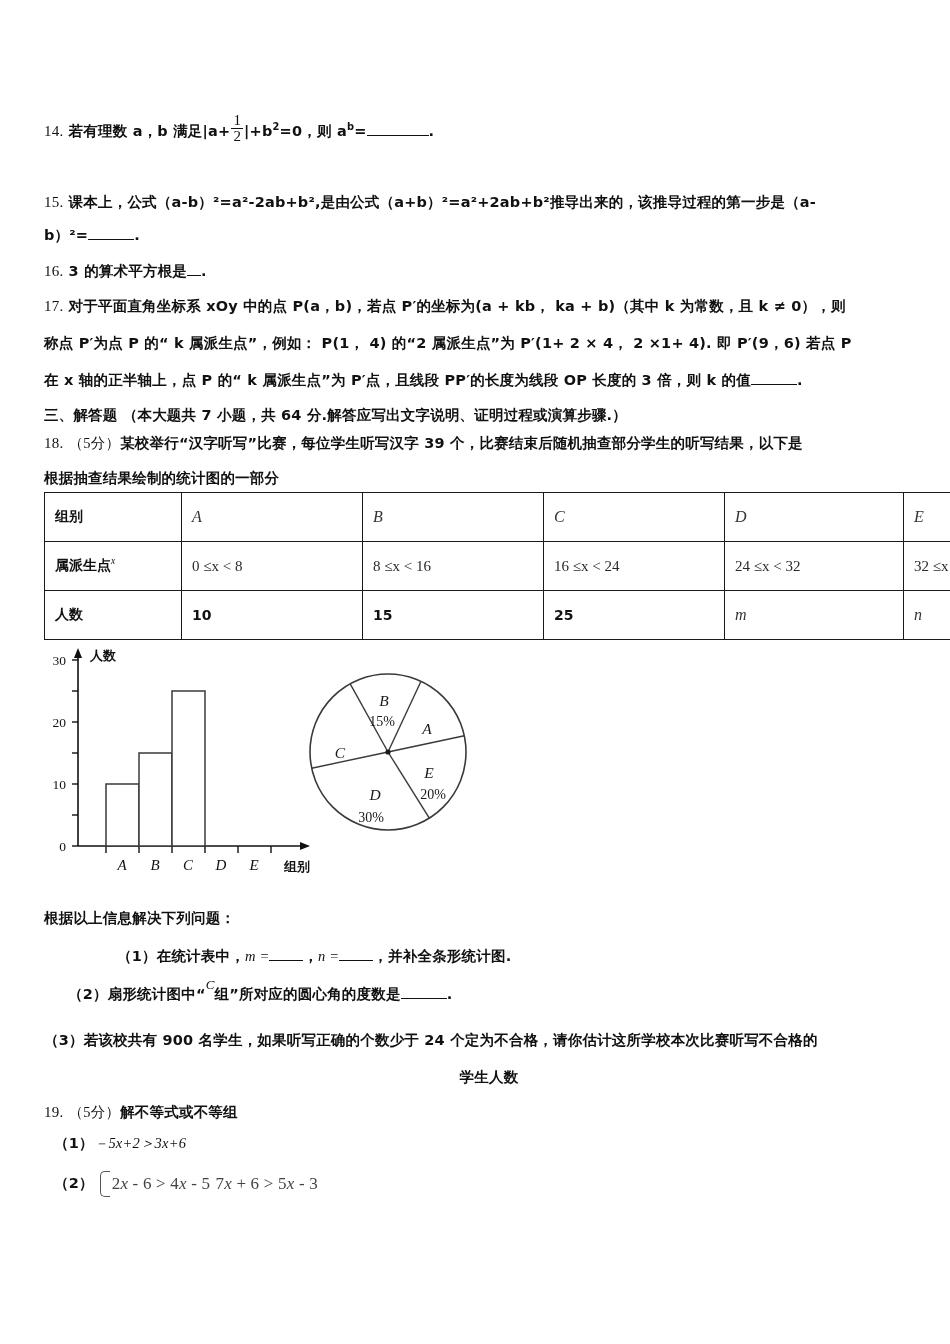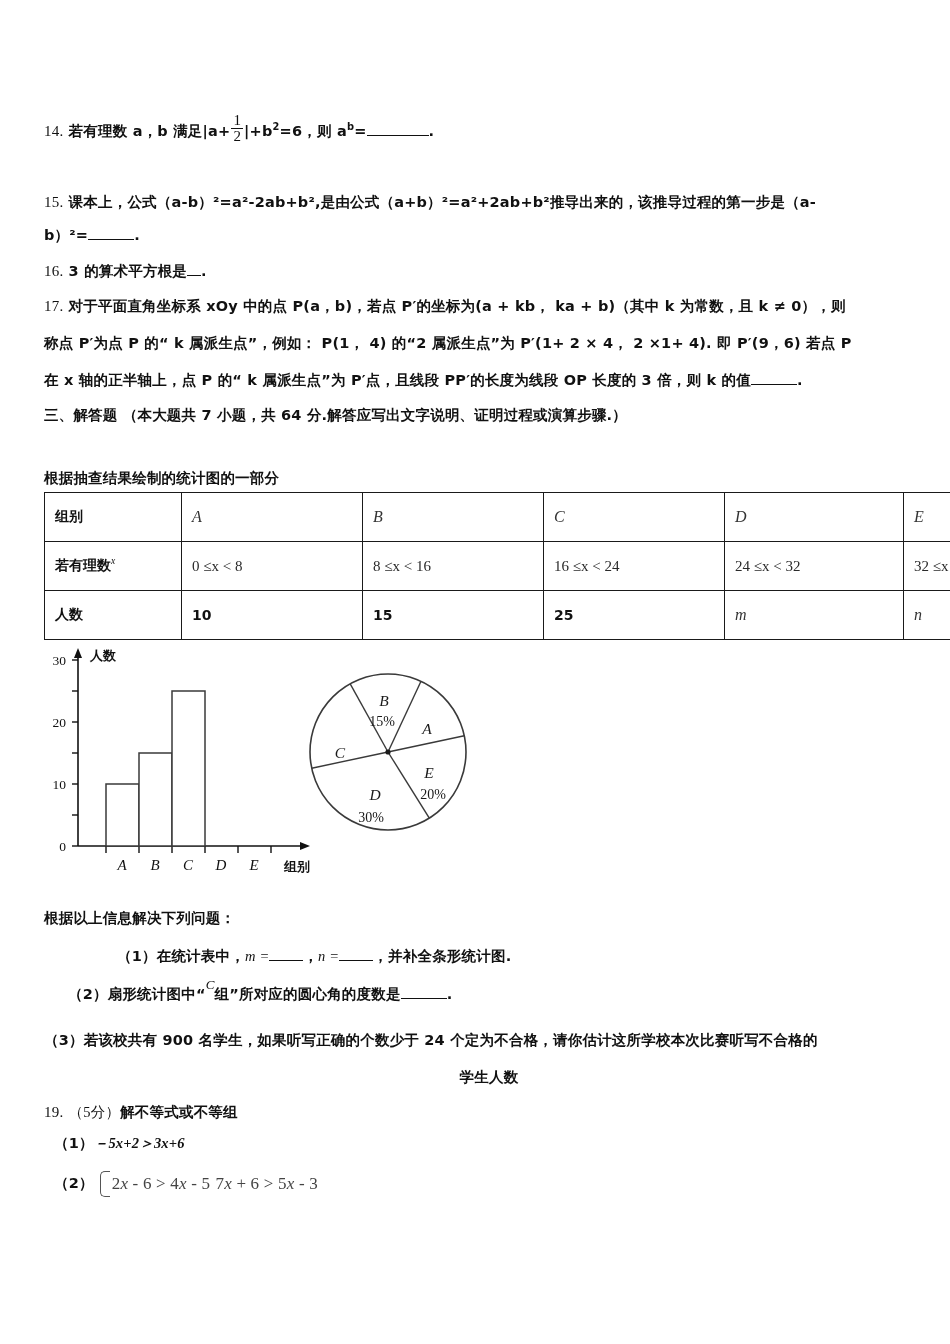--- a/index.html
+++ b/index.html
@@ -190,21 +190,21 @@
   }
   .sys .row .v { font-style: italic; }
 </style>
 </head>
 <body>
 
 <div class="page">
 
   <div class="q" style="left:44px; top:112px; width:880px;">
     <span class="qnum">14.</span>
-    <span>若有理数 a，b 满足|a+</span><span class="frac"><span class="num">1</span><span class="den">2</span></span><span>|+b</span><sup>2</sup><span>=6，则 a</span><sup>b</sup><span>=</span><span class="blank b-lg"></span><span>.</span>
+    <span>若有理数 a，b 满足|a+</span><span class="frac"><span class="num">1</span><span class="den">2</span></span><span>|+b</span><sup>2</sup><span>=0，则 a</span><sup>b</sup><span>=</span><span class="blank b-lg"></span><span>.</span>
   </div>
 
   <div class="q" style="left:44px; top:183px; width:890px;">
     <span class="qnum">15.</span>
     <span>课本上，公式（a-b）²=a²-2ab+b²,是由公式（a+b）²=a²+2ab+b²推导出来的，该推导过程的第一步是（a-</span>
   </div>
   <div class="q" style="left:44px; top:216px; width:880px;">
     <span>b）²=</span><span class="blank b-md"></span><span>.</span>
   </div>
 
@@ -221,36 +221,40 @@
     <span>称点 P′为点 P 的“ k 属派生点”，例如： P(1， 4) 的“2 属派生点”为 P′(1+ 2 × 4， 2 ×1+ 4). 即 P′(9，6) 若点 P</span>
   </div>
   <div class="q" style="left:44px; top:361px; width:890px;">
     <span>在 x 轴的正半轴上，点 P 的“ k 属派生点”为 P′点，且线段 PP′的长度为线段 OP 长度的 3 倍，则 k 的值</span><span class="blank b-md"></span><span>.</span>
   </div>
 
   <div class="q" style="left:44px; top:400px; width:890px; line-height:30px;">
     <span>三、解答题 （本大题共 7 小题，共 64 分.解答应写出文字说明、证明过程或演算步骤.）</span>
   </div>
 
+  <div class="q" style="left:44px; top:428px; width:890px; line-height:30px;">
+    <span class="qnum">18.</span>
+    <span class="rm">（5分）</span><span>某校举行“汉字听写”比赛，每位学生听写汉字 39 个，比赛结束后随机抽查部分学生的听写结果，以下是</span>
+  </div>
   <div class="q" style="left:44px; top:463px; width:890px; line-height:30px;">
     <span>根据抽查结果绘制的统计图的一部分</span>
   </div>
 
   <table id="stat-table">
     <tbody>
       <tr>
         <td class="c0 hdr-cn">组别</td>
         <td class="c1 varcell">A</td>
         <td class="c2 varcell">B</td>
         <td class="c3 varcell">C</td>
         <td class="c4 varcell">D</td>
         <td class="c5 varcell">E</td>
       </tr>
       <tr>
-        <td class="hdr-cn"><span>若有理数</span><sup class="ital">x</sup></td>
+        <td class="hdr-cn"><span>属派生点</span><sup class="ital">x</sup></td>
         <td class="mathcell">0 ≤x &lt; 8</td>
         <td class="mathcell">8 ≤x &lt; 16</td>
         <td class="mathcell">16 ≤x &lt; 24</td>
         <td class="mathcell">24 ≤x &lt; 32</td>
         <td class="mathcell">32 ≤x &lt; 40</td>
       </tr>
       <tr>
         <td class="hdr-cn">人数</td>
         <td class="numcell">10</td>
         <td class="numcell">15</td>
@@ -360,21 +364,21 @@
   <div class="q" style="left:44px; top:1062px; width:890px; line-height:30px;text-align:center;">
     <span>学生人数</span>
   </div>
 
   <div class="q" style="left:44px; top:1097px; width:890px; line-height:30px;">
     <span class="qnum">19.</span>
     <span class="rm">（5分）</span><span>解不等式或不等组</span>
   </div>
 
   <div class="q" style="left:54px; top:1128px; width:880px; line-height:30px;">
-    <span>（1）</span><span class="ital" style="font-weight:bold;">－5x+2＞3x+6</span>
+    <span>（1）</span><span class="ital" style="font-weight:normal;">－5x+2＞3x+6</span>
   </div>
 
   <div class="q" style="left:54px; top:1168px; width:880px; line-height:30px;">
     <span>（2）</span><span class="sys">
       <span class="row"><span>2</span><span class="v">x</span><span> - 6 &gt; 4</span><span class="v">x</span><span> - 5</span></span>
       <span class="row"><span>7</span><span class="v">x</span><span> + 6 &gt; 5</span><span class="v">x</span><span> - 3</span></span>
     </span>
   </div>
 
 </div>

